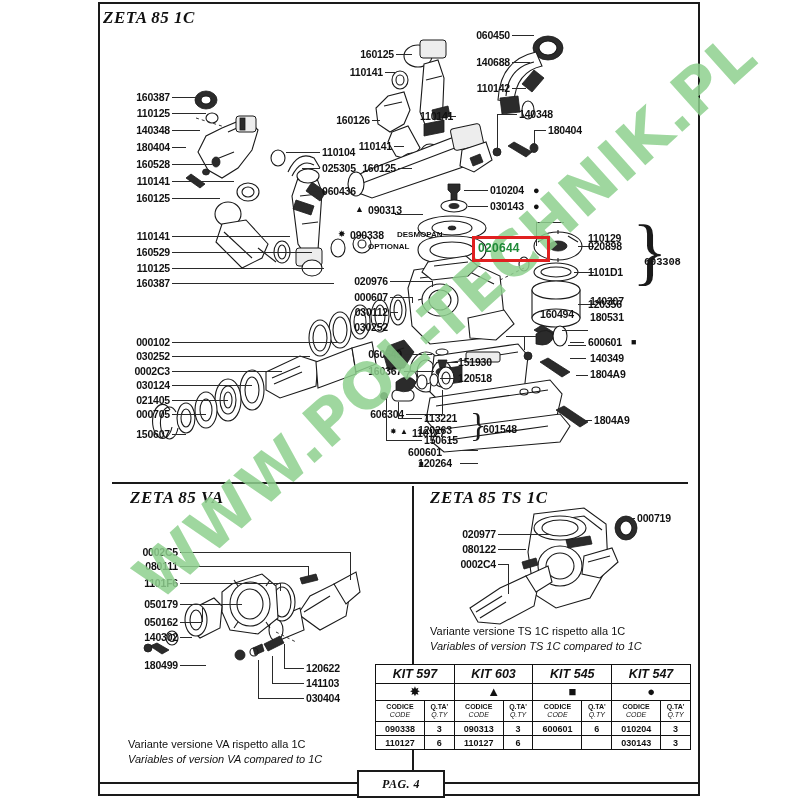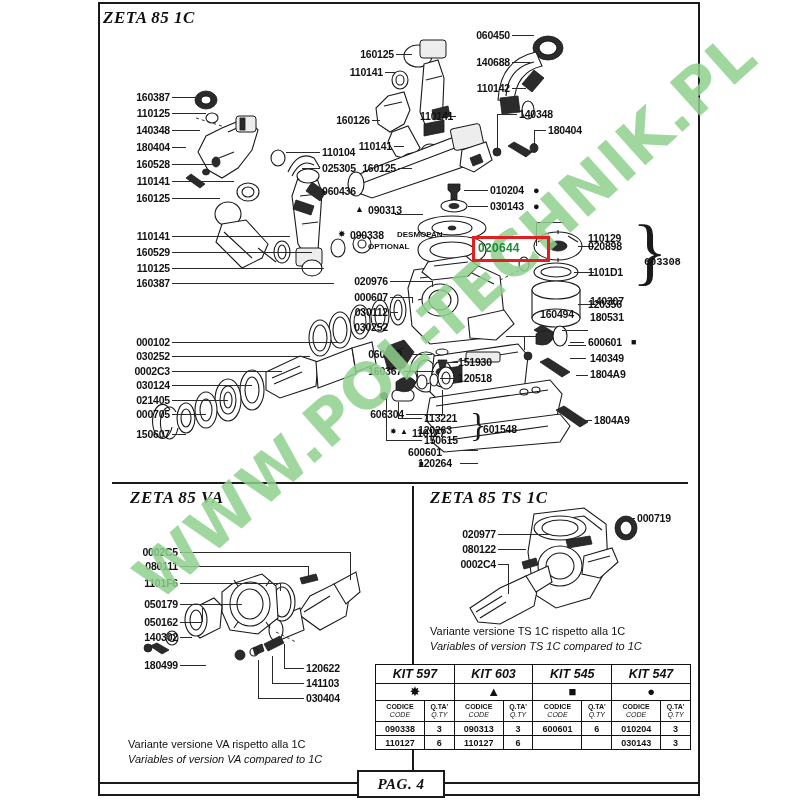--- a/index.html
+++ b/index.html
@@ -76,21 +76,21 @@
   .kitHd i{font-style:italic;font-weight:400;}
   .kitVal{font-size:9px;height:13px;font-weight:600;}
 
   
   #footRule{position:absolute;left:100px;top:782px;width:598px;height:2px;
             background:#1a1a1a;}
   #pagBox{position:absolute;left:357px;top:770px;width:84px;height:24px;
           border:2px solid #1a1a1a;background:#fff;z-index:6;
           display:flex;align-items:center;justify-content:center;}
   #pagBox span{font-family:"Liberation Serif", serif;font-weight:bold;
-               font-style:italic;font-size:15px;letter-spacing:.5px;}
+               font-style:italic;font-size:12px;letter-spacing:.5px;}
 
   .sym{font-size:11px;}
 </style>
 </head>
 <body>
 
 <div id="watermark">
   <div class="wm" id="wm1">WWW.POL-TECHNIK.PL</div>
 </div>
 

